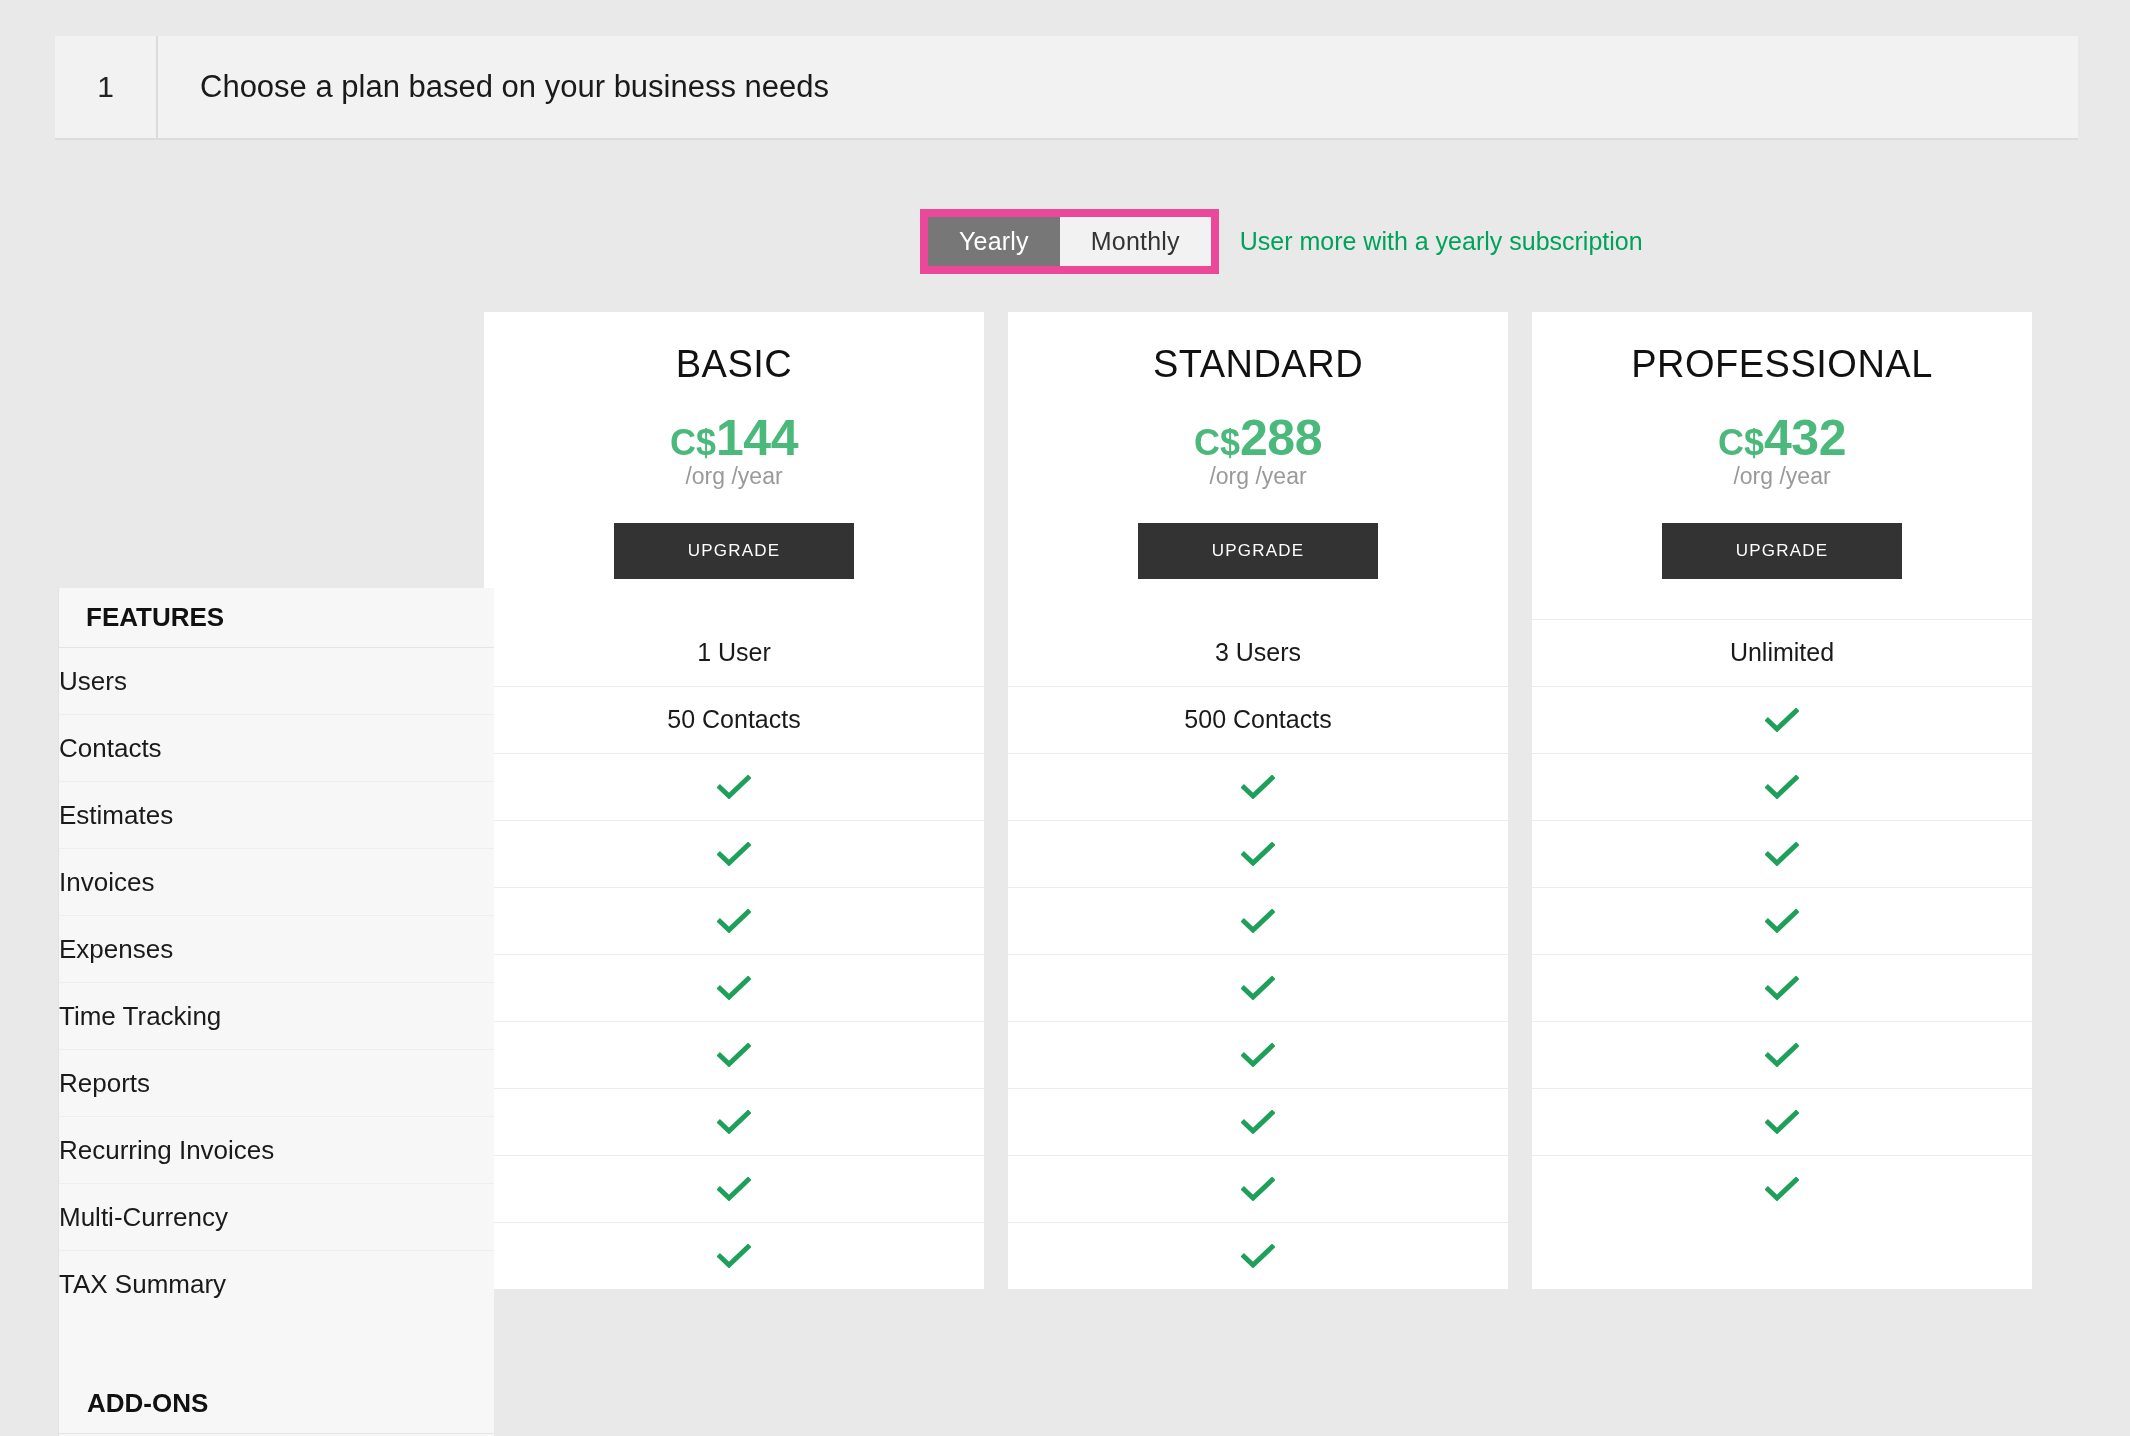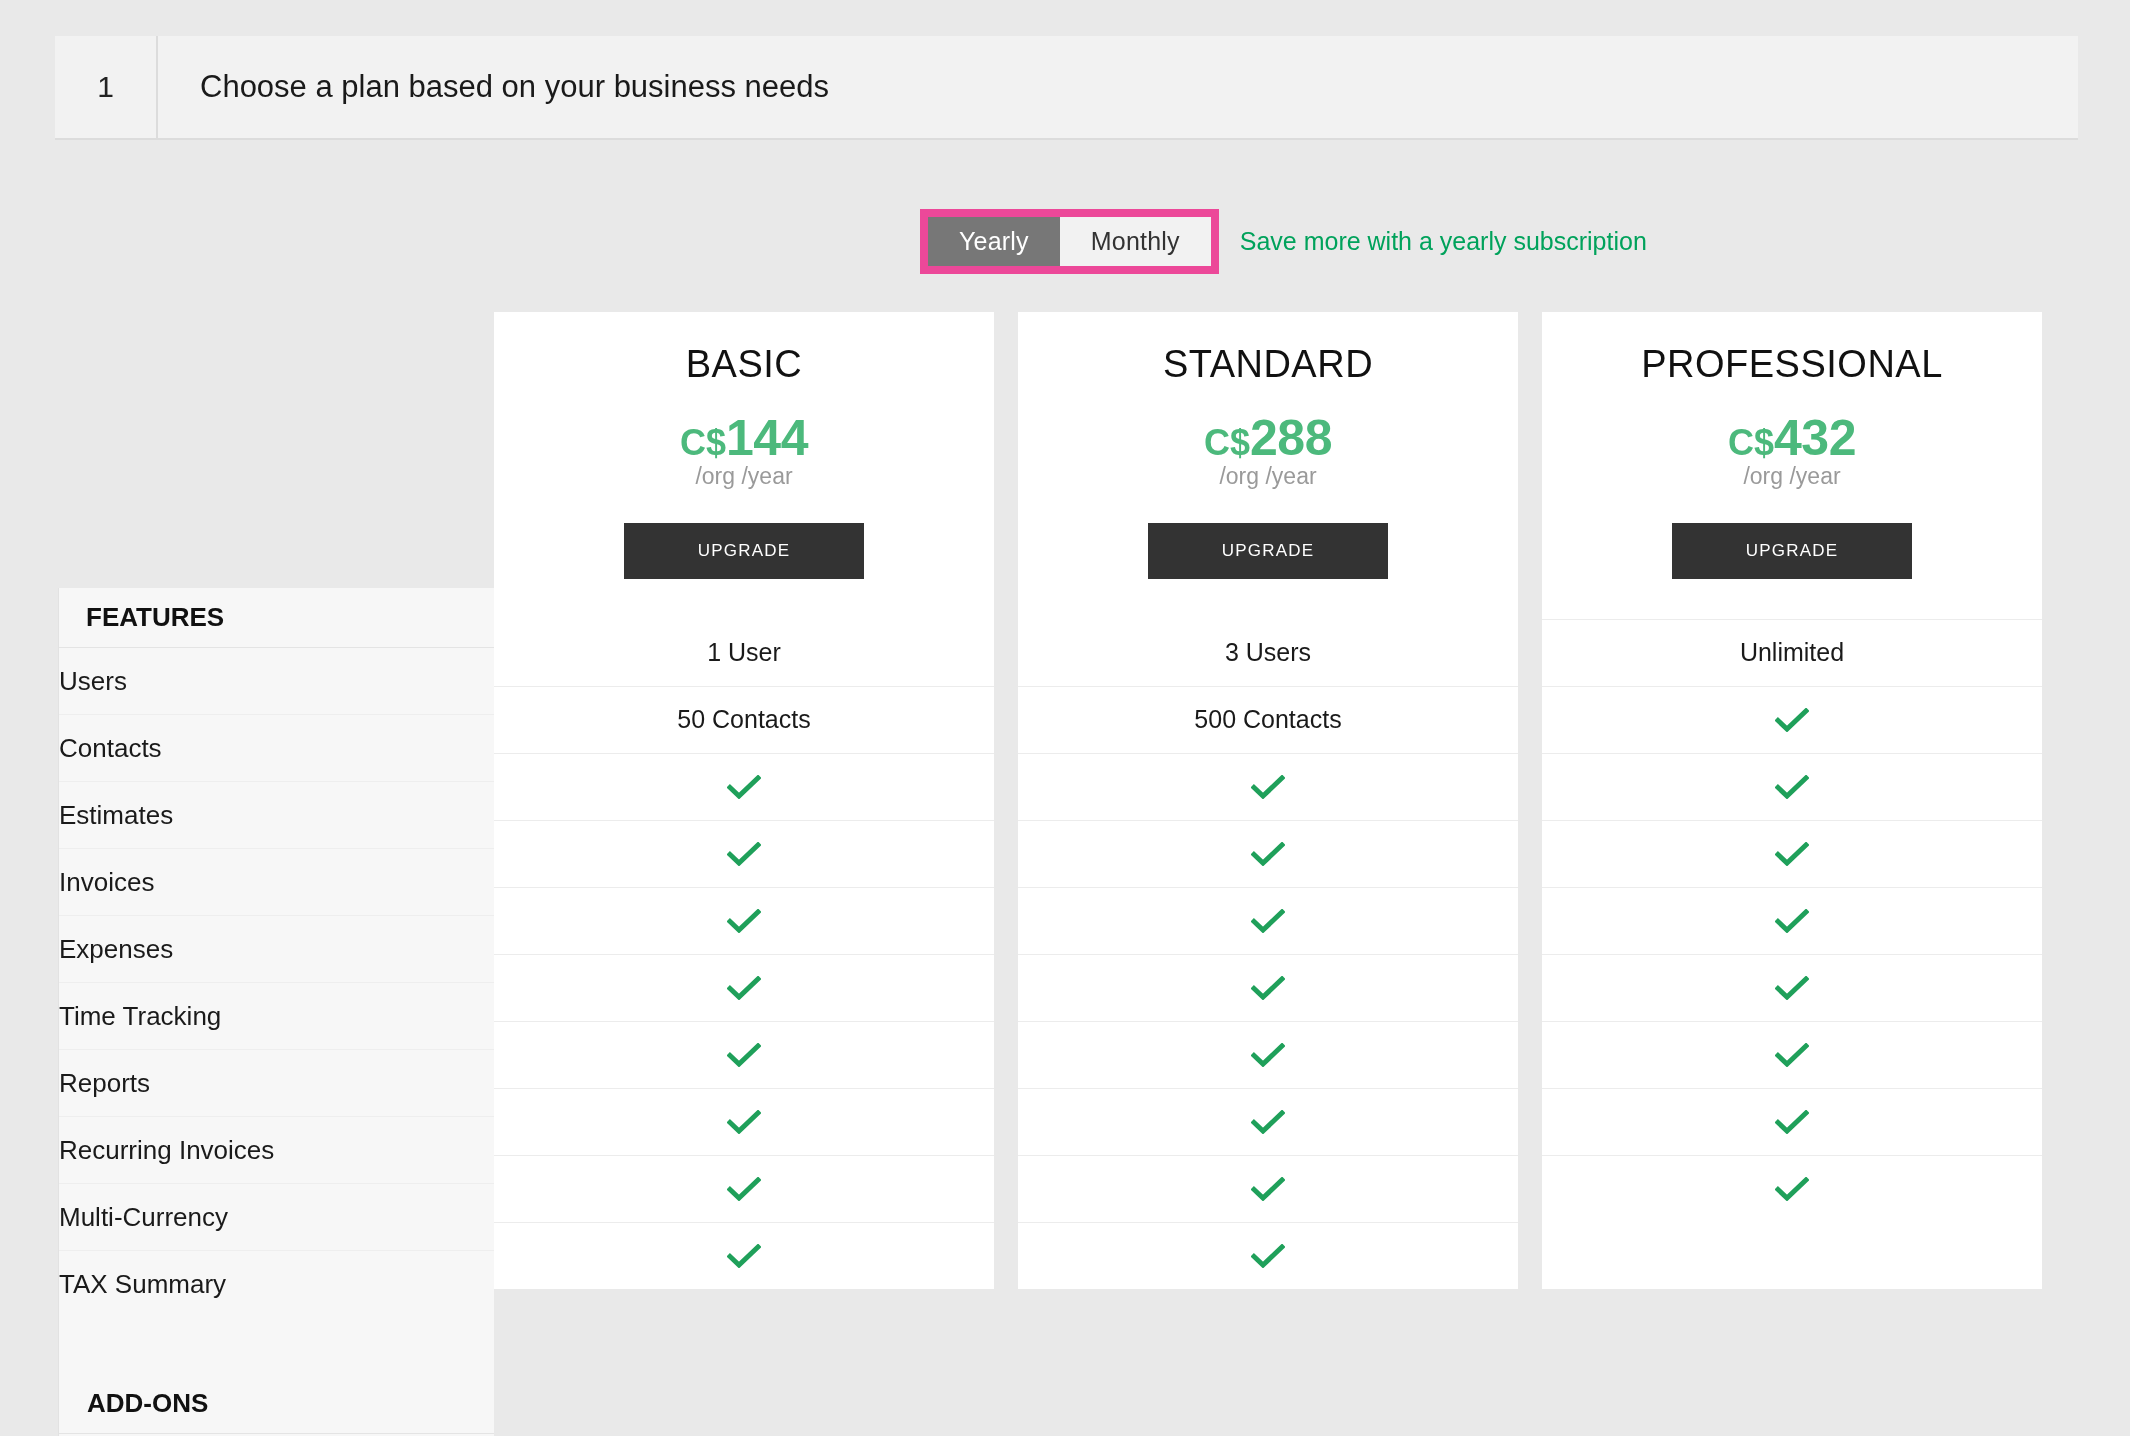--- a/index.html
+++ b/index.html
@@ -76,21 +76,21 @@
   .save-note {
     margin-left: 21px;
     font-size: 25px;
     color: #00a25b;
     white-space: nowrap;
   }
 
   
   .cards {
     position: absolute;
-    left: 494px; top: 312px;
+    left: 484px; top: 312px;
     width: 1568px;
     display: flex;
     gap: 24px;
   }
   .card {
     width: 500px;
     background: #ffffff;
     display: flex;
     flex-direction: column;
   }
@@ -204,21 +204,21 @@
   <div class="step-bar">
     <div class="step-num">1</div>
     <div class="step-title">Choose a plan based on your business needs</div>
   </div>
 
   <div class="toggle-row">
     <div class="seg">
       <button class="seg-btn active">Yearly</button>
       <button class="seg-btn">Monthly</button>
     </div>
-    <div class="save-note">Save more with a yearly subscription</div>
+    <div class="save-note">User more with a yearly subscription</div>
   </div>
 
   <div class="cards" id="cards">
       <div class="card">
         <div class="card-head">
           <div class="plan-name">BASIC</div>
           <div class="price">
             <span class="cur">C$</span>
             <span class="amt">144</span>
           </div>

